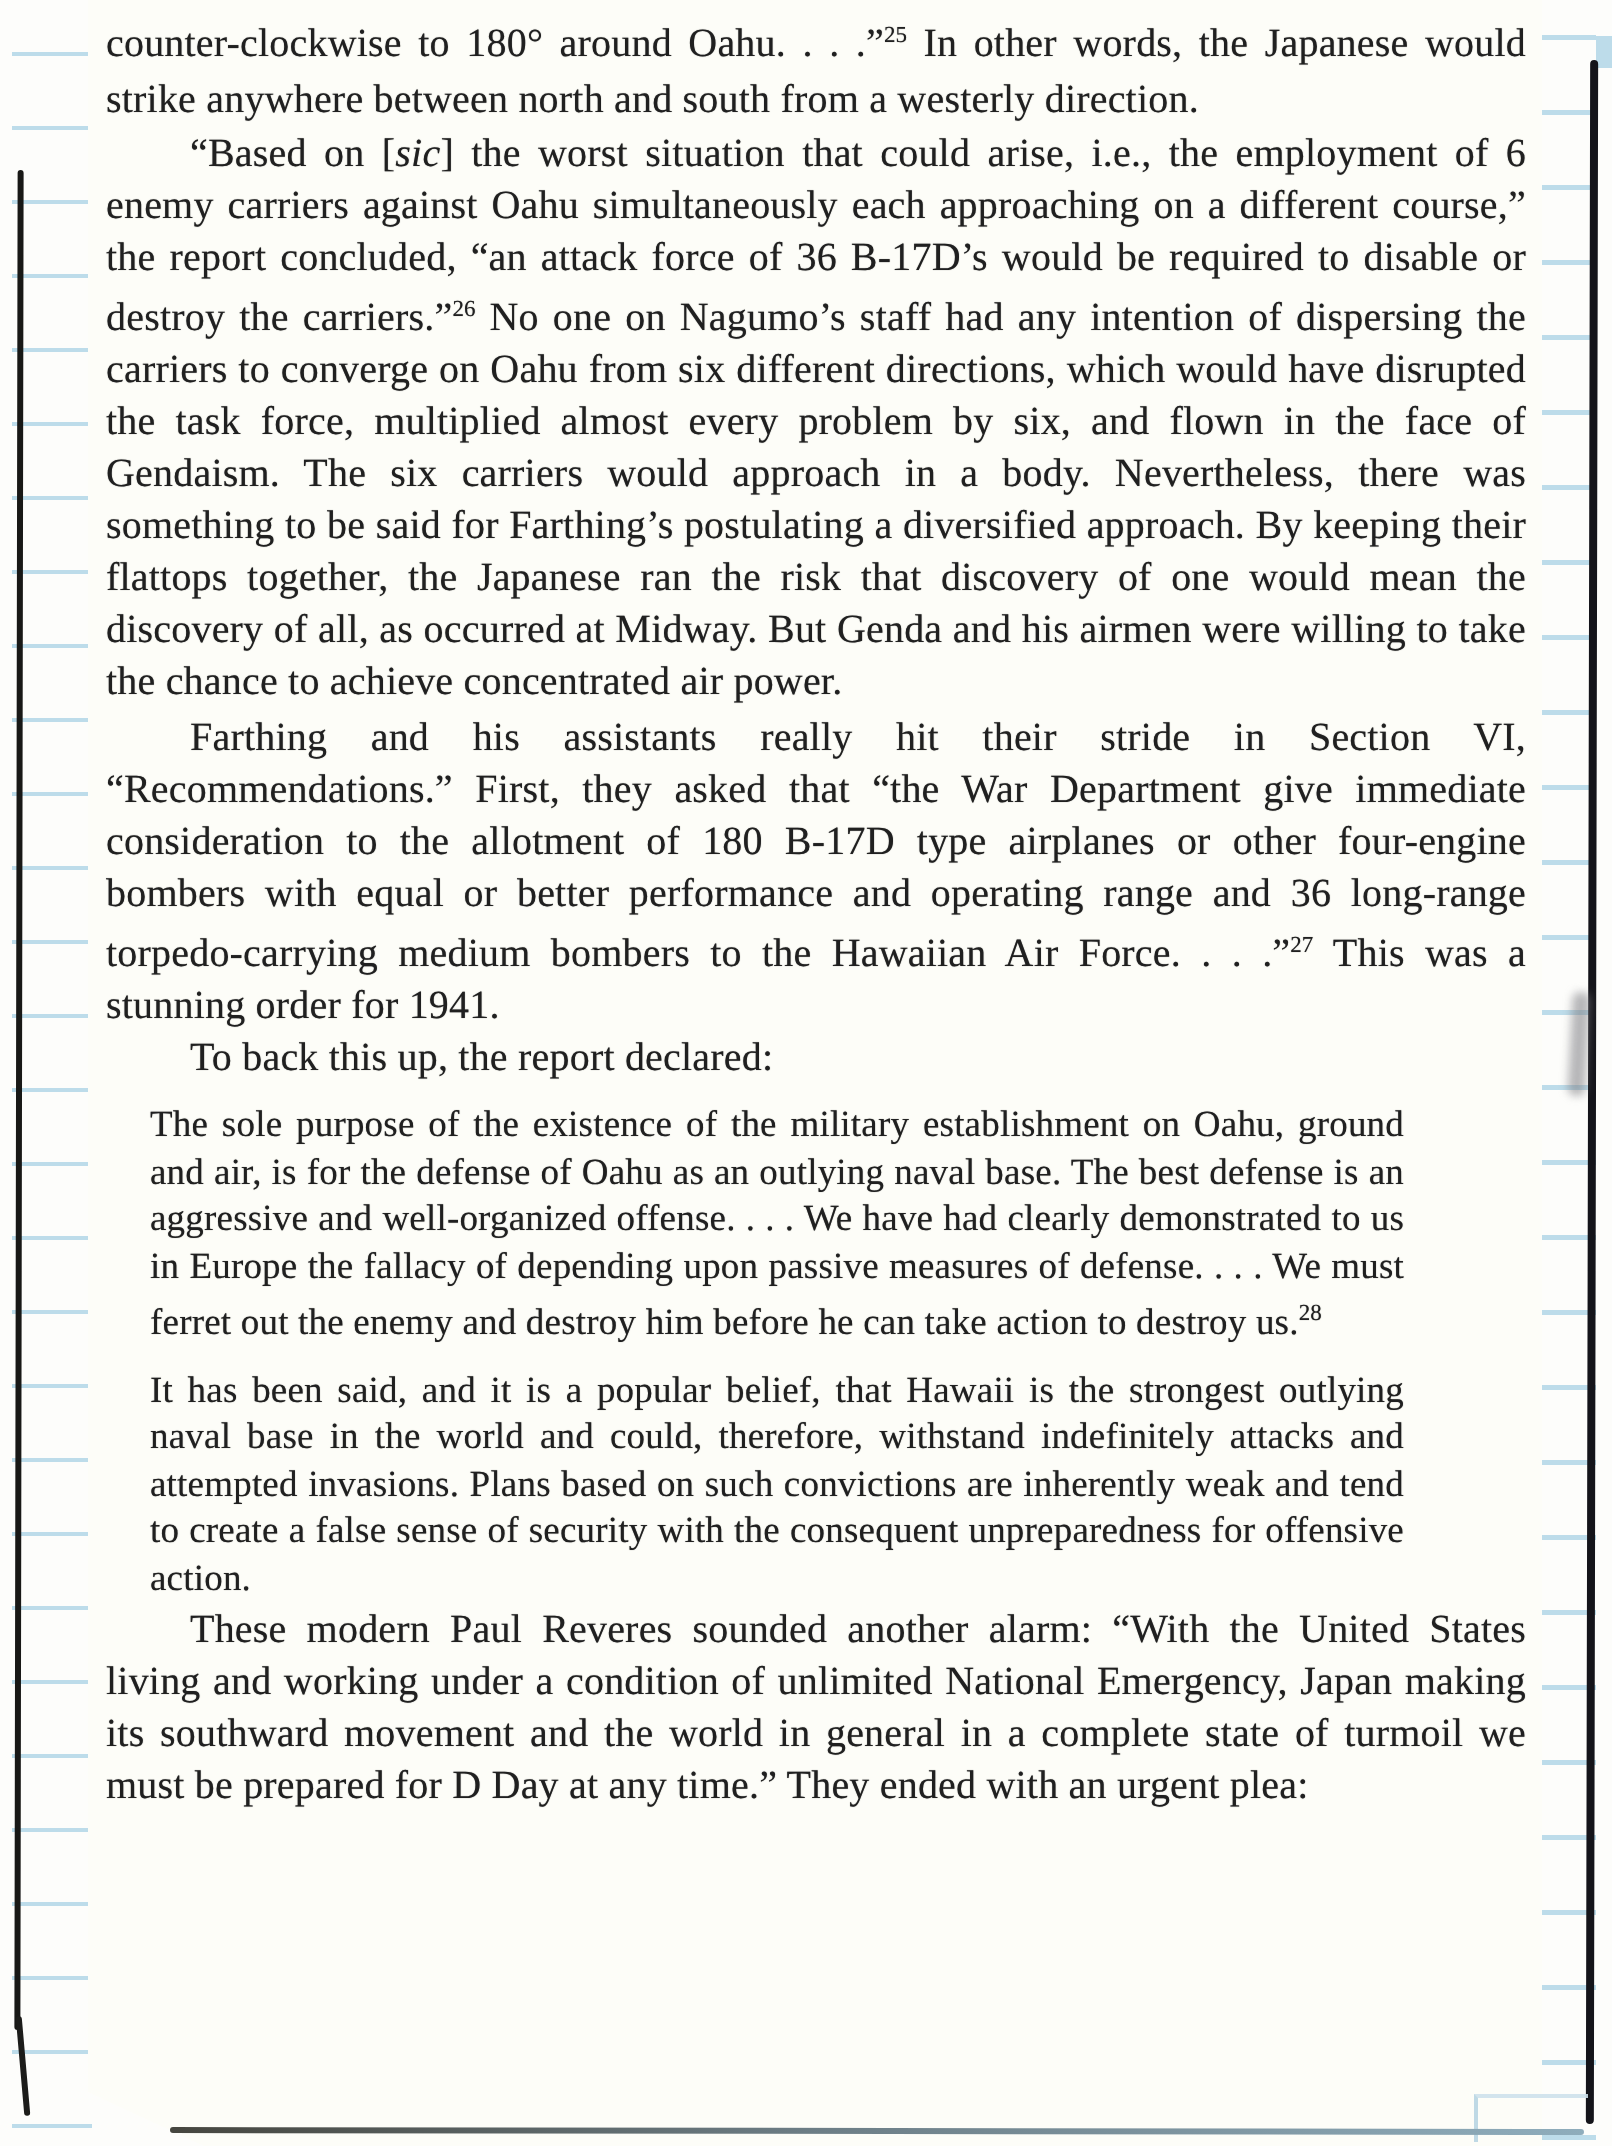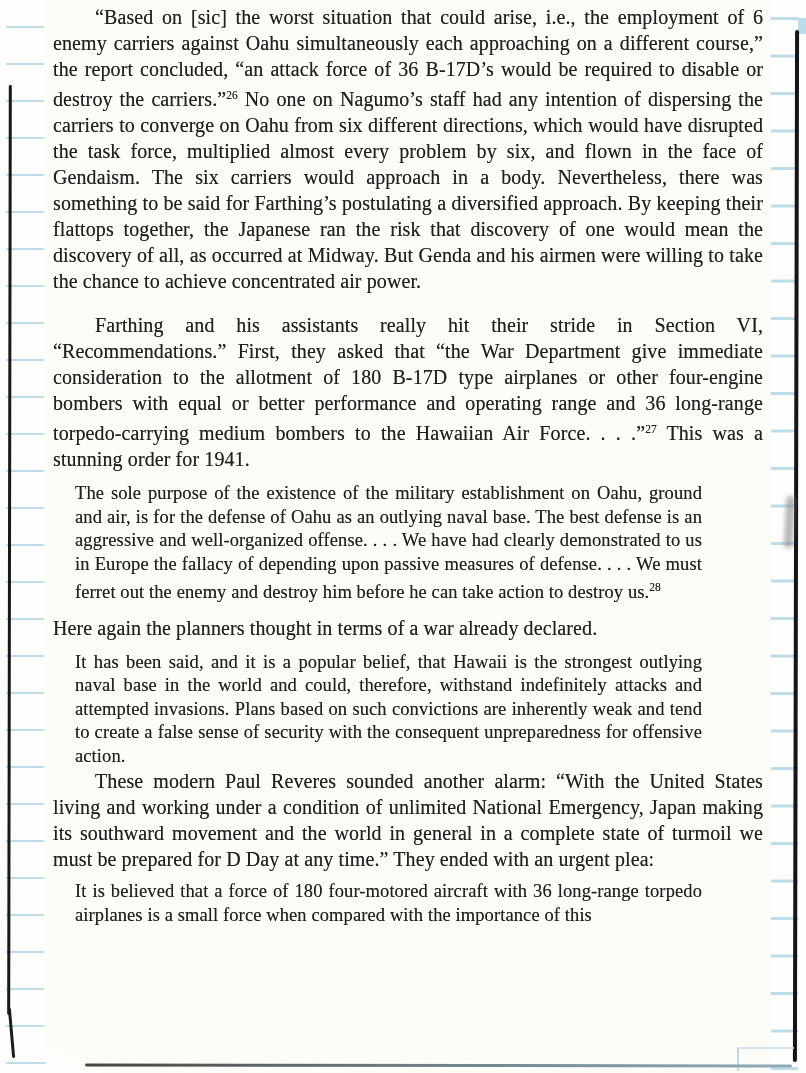--- a/index.html
+++ b/index.html
@@ -89,45 +89,45 @@
   p.indent { text-indent: 42px; }
   p.quote {
     font-size: 18.5px; line-height: 23.5px;
     margin-left: 22px; width: 627px;
   }
   p.m-q1 { margin-top: 10px; }
   p.m-here { margin-top: 10px; }
   p.m-q2 { margin-top: 10px; font-family: Liberation Serif, serif; }
   p.m-these { margin-top: 0; }
   p.m-q3 { margin-top: 8px; }
-  p.m-farthing { margin-top: 18px; }
+  p.m-farthing { margin-top: 2px; }
   .sup {
     font-size: 11.5px;
     vertical-align: 7px;
     letter-spacing: 0;
   }
-  .ital { }
+  .ital { font-style: italic; }
 </style>
 </head>
 <body>
 
 <div class="canvas">
   <div class="lines lines-left"></div>
   <div class="lines lines-right"></div>
   <div class="lines-corner"></div>
 
   <div class="page">
     <div class="text" id="text-block">
+        <p class="body first"><span>counter-clockwise to 180° around Oahu. . . .”</span><span class="sup">25</span><span> In other words, the Japanese would strike anywhere between north and south from a westerly direction.</span></p>
         <p class="body indent"><span>“Based on [</span><span class="ital">sic</span><span>] the worst situation that could arise, i.e., the employment of 6 enemy carriers against Oahu simultaneously each approaching on a different course,” the report concluded, “an attack force of 36 B-17D’s would be required to disable or destroy the carriers.”</span><span class="sup">26</span><span> No one on Nagumo’s staff had any intention of dispersing the carriers to converge on Oahu from six different directions, which would have disrupted the task force, multiplied almost every problem by six, and flown in the face of Gendaism. The six carriers would approach in a body. Nevertheless, there was something to be said for Farthing’s postulating a diversified approach. By keeping their flattops together, the Japanese ran the risk that discovery of one would mean the discovery of all, as occurred at Midway. But Genda and his airmen were willing to take the chance to achieve concentrated air power.</span></p>
         <p class="body indent m-farthing"><span>Farthing and his assistants really hit their stride in Section VI, “Recommendations.” First, they asked that “the War Department give immediate consideration to the allotment of 180 B-17D type airplanes or other four-engine bombers with equal or better performance and operating range and 36 long-range torpedo-carrying medium bombers to the Hawaiian Air Force. . . .”</span><span class="sup">27</span><span> This was a stunning order for 1941.</span></p>
+        <p class="body indent"><span>To back this up, the report declared:</span></p>
         <p class="quote m-q1"><span>The sole purpose of the existence of the military establishment on Oahu, ground and air, is for the defense of Oahu as an outlying naval base. The best defense is an aggressive and well-organized offense. . . . We have had clearly demonstrated to us in Europe the fallacy of depending upon passive measures of defense. . . . We must ferret out the enemy and destroy him before he can take action to destroy us.</span><span class="sup">28</span></p>
-        <p class="body m-here"><span>Here again the planners thought in terms of a war already declared.</span></p>
         <p class="quote m-q2"><span>It has been said, and it is a popular belief, that Hawaii is the strongest outlying naval base in the world and could, therefore, withstand indefinitely attacks and attempted invasions. Plans based on such convictions are inherently weak and tend to create a false sense of security with the consequent unpreparedness for offensive action.</span></p>
         <p class="body indent m-these"><span>These modern Paul Reveres sounded another alarm: “With the United States living and working under a condition of unlimited National Emergency, Japan making its southward movement and the world in general in a complete state of turmoil we must be prepared for D Day at any time.” They ended with an urgent plea:</span></p>
-        <p class="quote m-q3"><span>It is believed that a force of 180 four-motored aircraft with 36 long-range torpedo airplanes is a small force when compared with the importance of this</span></p>
       </div>
   </div>
 
   <div class="edge-left"></div>
   <div class="edge-left-hook"></div>
   <div class="edge-right"></div>
   <div class="smudge"></div>
   <div class="bottom-corner"></div>
   <div class="bottom-dark"></div>
 </div>

